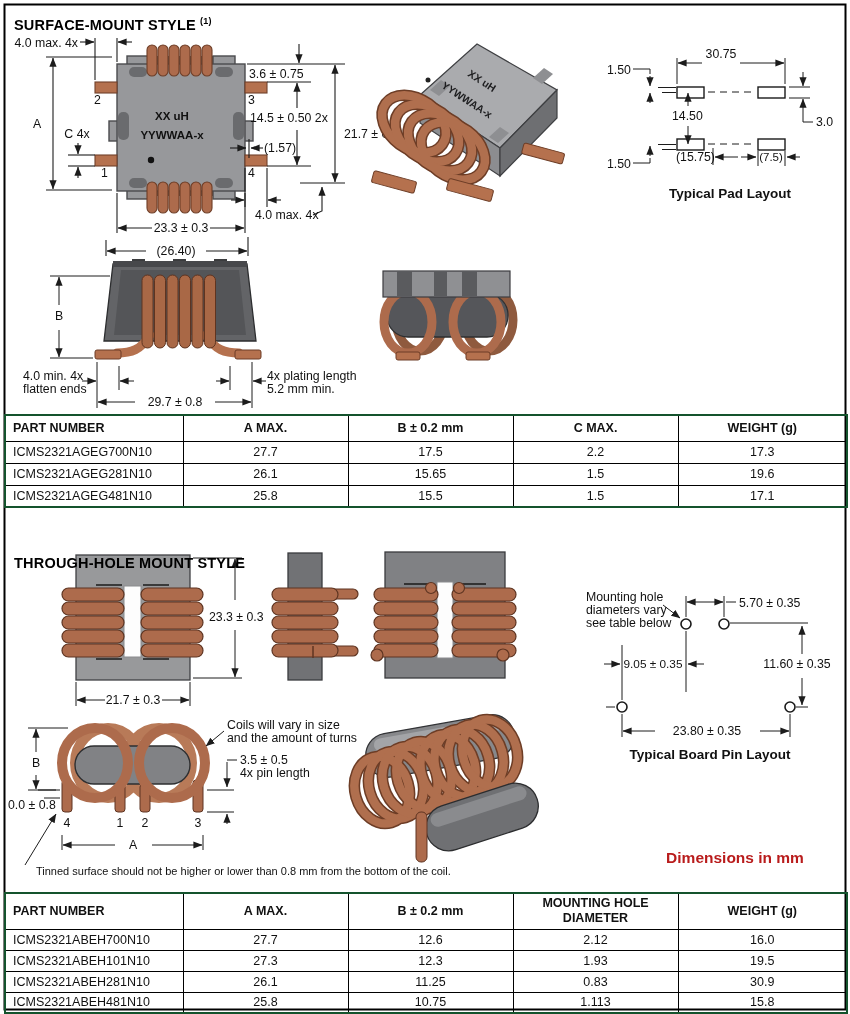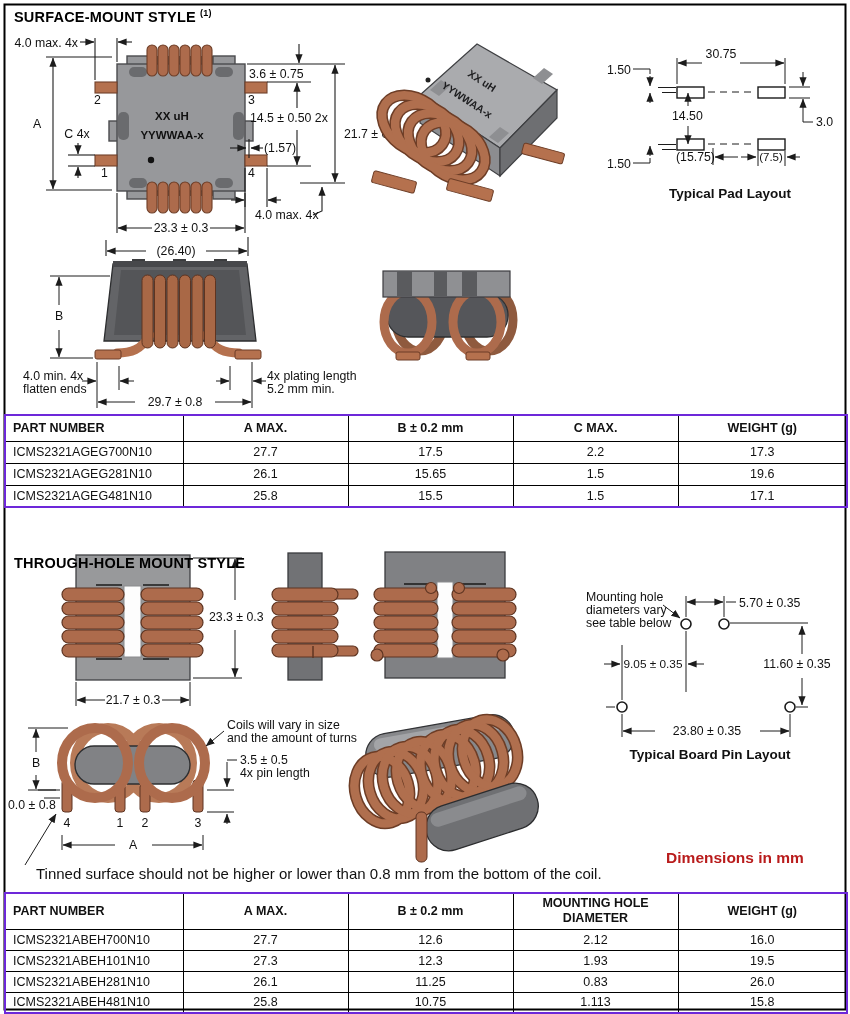--- a/index.html
+++ b/index.html
@@ -1,24 +1,24 @@
 <!DOCTYPE html>
 <html><head>
 <meta charset="utf-8">
 <style>
   html,body{margin:0;padding:0;background:#fff;}
   body{width:850px;height:1014px;position:relative;font-family:"Liberation Sans",sans-serif;color:#111;}
   .abs{position:absolute;}
   .heading{font-weight:bold;font-size:14.5px;letter-spacing:.2px;color:#000;}
   .heading sup{font-size:9px;font-weight:bold;}
-  .note{font-size:15px;color:#111;}
+  .note{font-size:11px;color:#111;}
   .dimnote{font-weight:bold;font-size:15.5px;color:#b91c1c;}
   table.dt{border-collapse:collapse;width:842px;table-layout:fixed;font-size:12.5px;}
   table.dt,table.dt th,table.dt td{border:1px solid #000;}
-  table.dt{border:2px solid #6d28d9;}
+  table.dt{border:2px solid #14532d;}
   table.dt th{font-weight:bold;text-align:left;padding:2px 0 2px 7px;line-height:1.2;}
   table.dt th.c,table.dt td.c{text-align:center;padding:2px 2px;}
   table.dt td{padding:2px 0 2px 7px;}
   #smd-table tr{height:22px;} #smd-table tr.hdr{height:26px;}
   #th-table tr{height:21px;} #th-table tr.hdr{height:36px;}
   svg text{font-family:"Liberation Sans",sans-serif;font-size:12.3px;fill:#111;}
   svg text.t{font-weight:bold;font-size:13.5px;}
   svg text.mk{font-weight:bold;font-size:11.5px;}
   svg text.iso{font-weight:bold;font-size:10.5px;fill:#1d1d1f;}
 </style>
@@ -484,21 +484,21 @@
         <ellipse cx="476" cy="758" rx="27" ry="34" transform="rotate(-16 476 758)"></ellipse>
         <ellipse cx="490" cy="753" rx="27" ry="34" transform="rotate(-16 490 753)"></ellipse>
       </g>
     </g>
     <rect x="424" y="794" width="116" height="46" rx="23" transform="rotate(-18 482 817)" fill="#6f7073" stroke="#2c2d2f" stroke-width="1.3"></rect>
     <rect x="432" y="799" width="100" height="14" rx="7" transform="rotate(-18 482 817)" fill="#8a8b8e"></rect>
     <rect x="416" y="812" width="11" height="50" rx="5" fill="#ad6b4c" stroke="#5f3522"></rect>
   </g>
 </svg>
 
-<div class="abs heading" style="left:14px;top:8px">
+<div class="abs heading" style="left:14px;top:16px">
   <span>SURFACE-MOUNT STYLE</span>&nbsp;<sup>(1)</sup>
 </div>
 
 <div class="abs heading" style="left:14px;top:555px">THROUGH-HOLE MOUNT STYLE</div>
 
 <div class="abs dimnote" style="left:655px;top:849px;width:160px;text-align:center">Dimensions in mm</div>
 
 <div class="abs note" style="left:36px;top:865px;width:600px">Tinned surface should not be higher or lower than 0.8 mm from the bottom of the coil.</div>
 
 <div class="abs" style="left:4px;top:414px">
@@ -572,21 +572,21 @@
       <td class="c">27.3</td>
       <td class="c">12.3</td>
       <td class="c">1.93</td>
       <td class="c">19.5</td>
     </tr>
     <tr>
       <td>ICMS2321ABEH281N10</td>
       <td class="c">26.1</td>
       <td class="c">11.25</td>
       <td class="c">0.83</td>
-      <td class="c">26.0</td>
+      <td class="c">30.9</td>
     </tr>
     <tr>
       <td>ICMS2321ABEH481N10</td>
       <td class="c">25.8</td>
       <td class="c">10.75</td>
       <td class="c">1.113</td>
       <td class="c">15.8</td>
     </tr>
   </tbody>
     </table>

